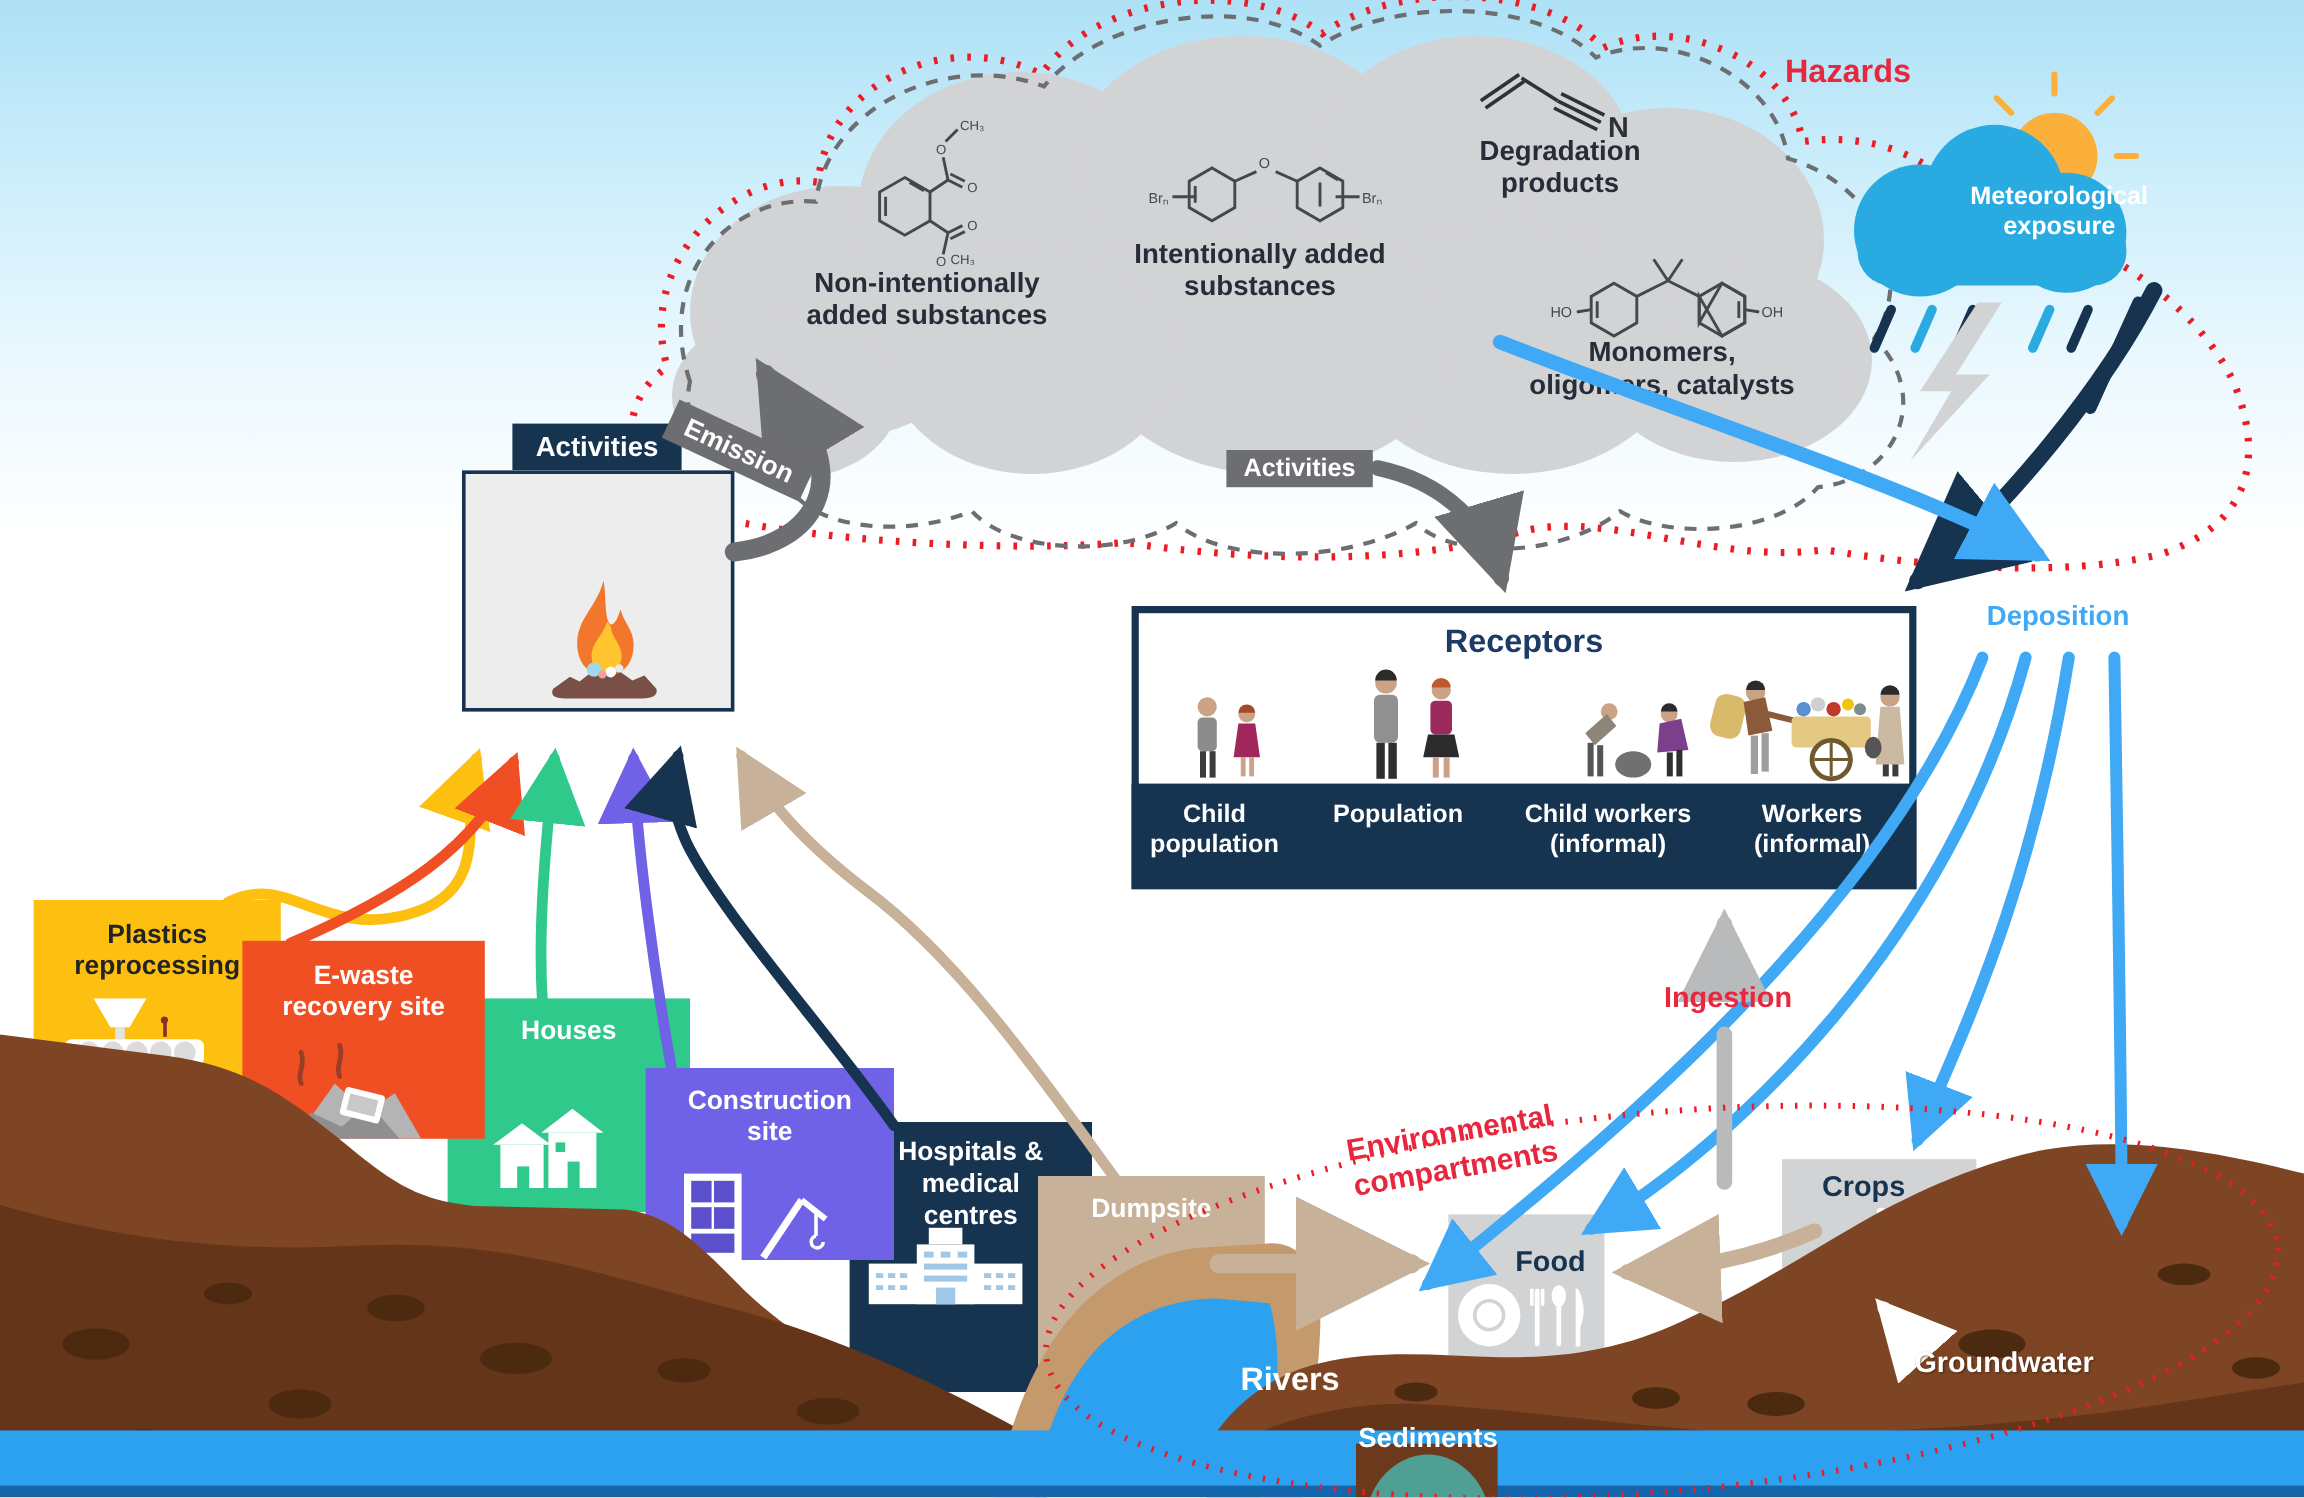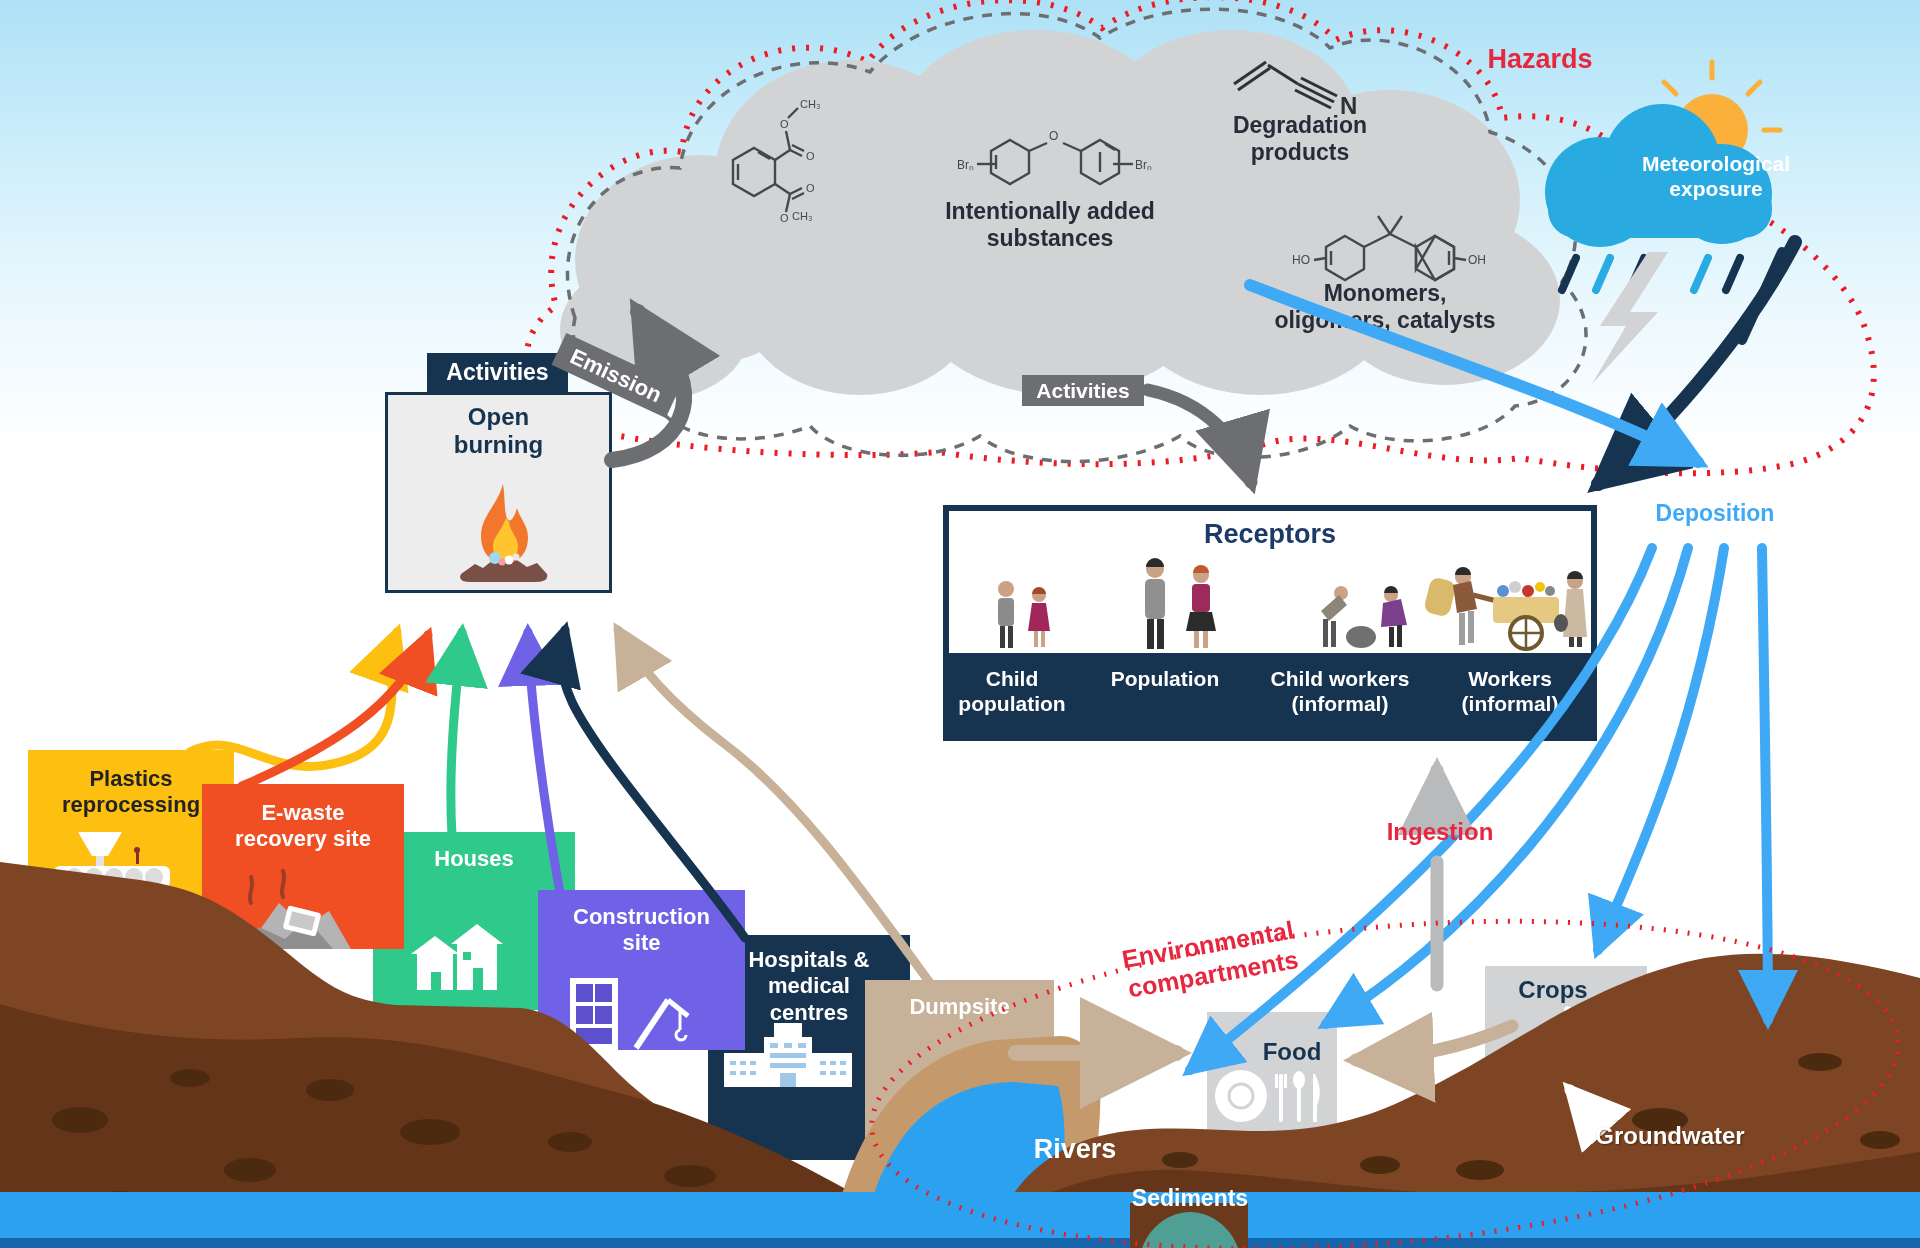--- a/index.html
+++ b/index.html
@@ -74,20 +74,22 @@
       <line x1="1644" y1="258" x2="1630" y2="290" stroke="#16334f"></line>
       <line x1="1708" y1="258" x2="1694" y2="290" stroke="#29abe2"></line>
       <line x1="1740" y1="258" x2="1726" y2="290" stroke="#16334f"></line>
       <line x1="1545" y1="300" x2="1520" y2="348" stroke="#d2d3d5"></line>
       <line x1="1782" y1="252" x2="1742" y2="340" stroke="#16334f" stroke-width="10"></line>
     </g>
 
     <polygon points="1648,252 1600,326 1626,326 1592,384 1658,312 1630,312 1668,252" fill="#d2d3d5"></polygon>
   </svg>
 
+  <div class="lbl cloudlbl" style="left:640px;top:222px;width:265px;font-size:23px;">Non-intentionally
+added substances</div>
   <div class="lbl cloudlbl" style="left:915px;top:198px;width:270px;font-size:23px;">Intentionally added
 substances</div>
   <div class="lbl cloudlbl" style="left:1195px;top:112px;width:210px;font-size:23px;">Degradation
 products</div>
   <div class="lbl cloudlbl" style="left:1260px;top:280px;width:250px;font-size:23px;">Monomers,
 oligomers, catalysts</div>
 
   <svg style="position:absolute;left:722px;top:100px;" width="112" height="122" viewBox="0 0 112 122">
     <g stroke="#44484e" stroke-width="2.4" fill="none">
       <polygon points="32,48 53,60 53,84 32,96 11,84 11,60"></polygon>
@@ -164,22 +166,20 @@
     </g>
   </svg>
 
   <div class="lbl" style="left:1604px;top:152px;width:224px;font-size:21px;color:#fff;">Meteorological
 exposure</div>
 
   <div id="activities-tab">
     <span>Activities</span>
   </div>
   <div id="openburning">
-    <div class="lbl" style="left:0;right:0;top:8px;font-size:24px;color:#16334f;font-weight:600;position:absolute;">Open
-burning</div>
     <svg style="position:absolute;left:55px;top:75px;" width="120" height="120" viewBox="0 0 120 120">
       <path d="M18 104 L32 94 L40 98 L50 90 L74 90 L84 97 L94 93 L104 104 Q106 112 92 112 L28 112 Q14 112 18 104 Z" fill="#7a5046"></path>
       <path d="M60 14 C54 36 38 46 38 66 C38 83 48 93 62 93 C77 93 85 82 85 67 C85 55 77 49 74 38 C70 52 65 54 63 45 C61 36 62 26 60 14 Z" fill="#f2762b"></path>
       <path d="M63 48 C58 62 50 66 50 77 C50 86 56 91 63 91 C71 91 75 84 75 76 C75 67 67 62 66 52 Z" fill="#ffc42e"></path>
       <circle cx="52" cy="88" r="6" fill="#9fd8f0"></circle>
         <circle cx="66" cy="90" r="4.5" fill="#ffffff"></circle>
       <circle cx="59" cy="92" r="3.5" fill="#f2a1a1"></circle>
         <circle cx="73" cy="87" r="3.5" fill="#e8e8e8"></circle>
     </svg>
   </div>

